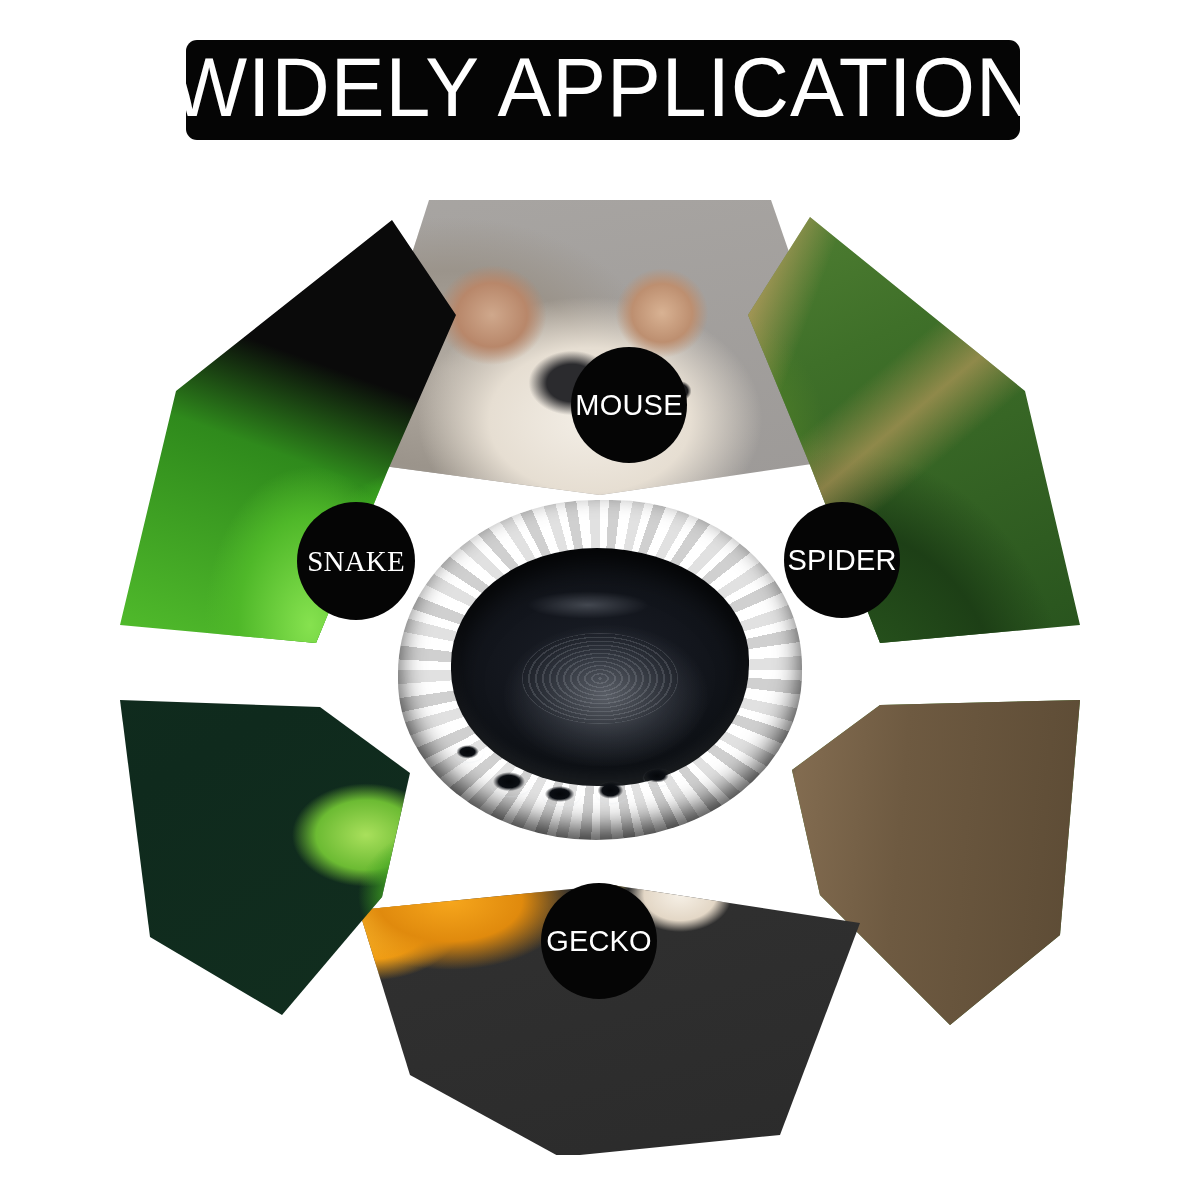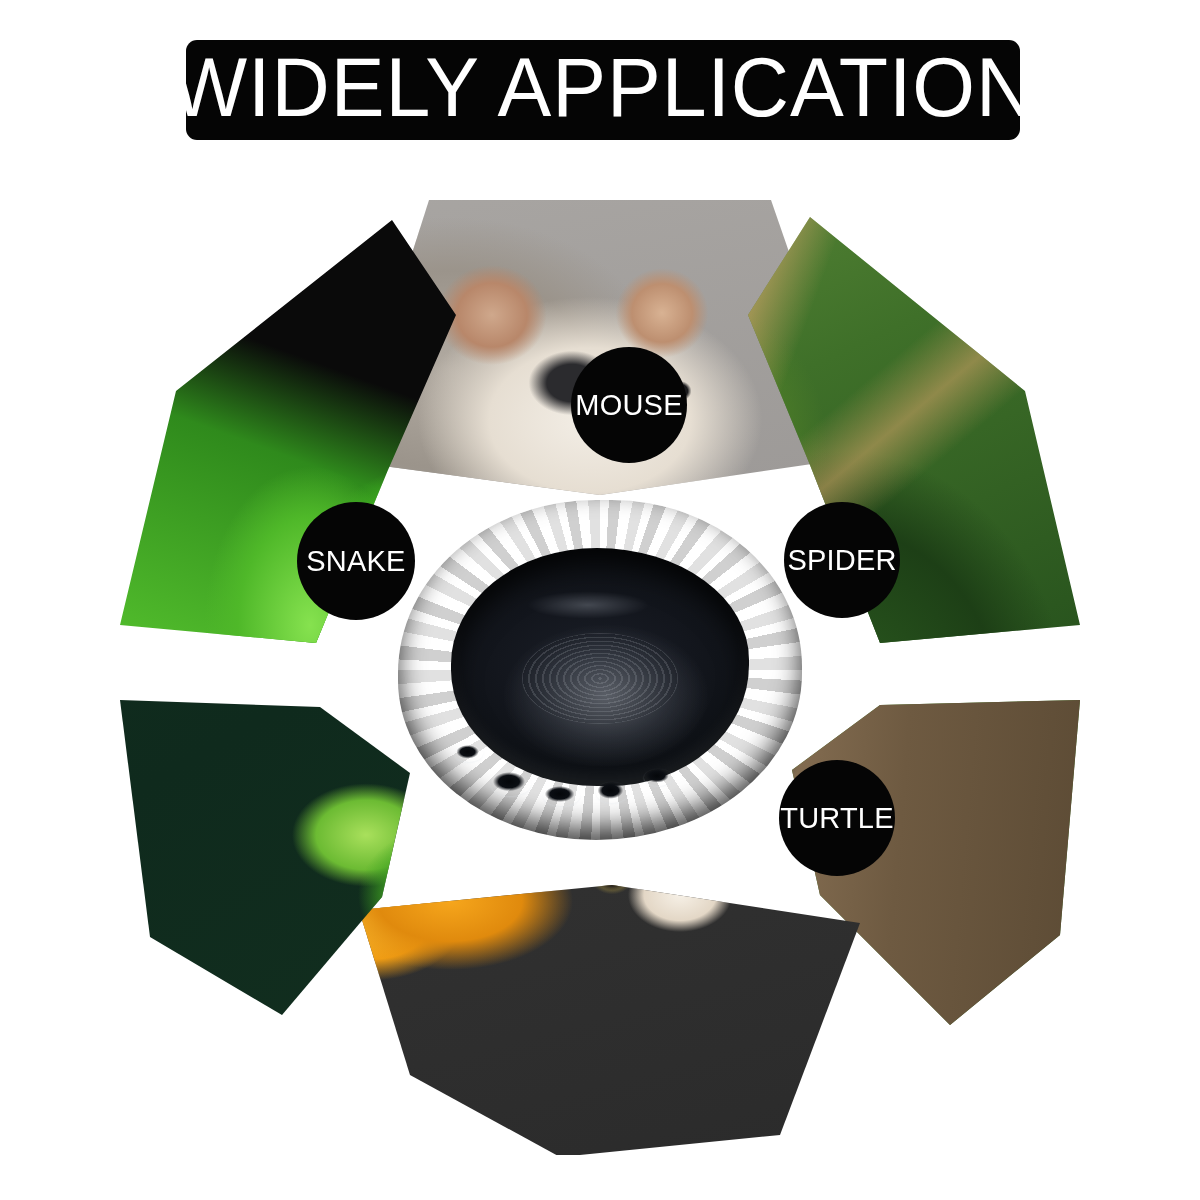--- a/index.html
+++ b/index.html
@@ -188,21 +188,21 @@
     font-weight: 400;
     letter-spacing: .2px;
     line-height: 1;
     white-space: nowrap;
   }
   #badge-mouse  { left: 540px; top: 347px; width: 116px; height: 116px; margin-left: 31px; }
   #badge-spider { left: 784px; top: 502px; width: 116px; height: 116px; text-align: center; }
   #badge-turtle { left: 779px; top: 760px; width: 116px; height: 116px; }
   #badge-gecko  { left: 541px; top: 883px; width: 116px; height: 116px; }
   #badge-lizard { left: 292px; top: 762px; width: 116px; height: 116px; }
-  #badge-snake  { left: 297px; top: 502px; width: 118px; height: 118px; }
+  #badge-snake  { left: 297px; top: 502px; width: 118px; height: 118px; font-family: Liberation Serif, serif; }
 </style>
 </head>
 <body>
 
 <div id="root">
 
   <div id="title-banner">
     <div id="title-text">WIDELY APPLICATION</div>
   </div>
 
@@ -258,20 +258,20 @@
     <div class="pit" style="left:61%; top:79%; width:7%;  height:5%;"></div>
     <div class="pit" style="left:14%; top:72%; width:7%;  height:5%;"></div>
   </div>
 
   <div class="badge" id="badge-mouse">
     <span>MOUSE</span>
   </div>
   <div class="badge" id="badge-spider">
     <span>SPIDER</span>
   </div>
-  <div class="badge" id="badge-turtle">
-    <span>TURTLE</span>
+  <div class="badge" id="badge-gecko">
+    <span>GECKO</span>
   </div>
   <div class="badge" id="badge-snake">
     <span>SNAKE</span>
   </div>
 
 </div>
 
 </body></html>

